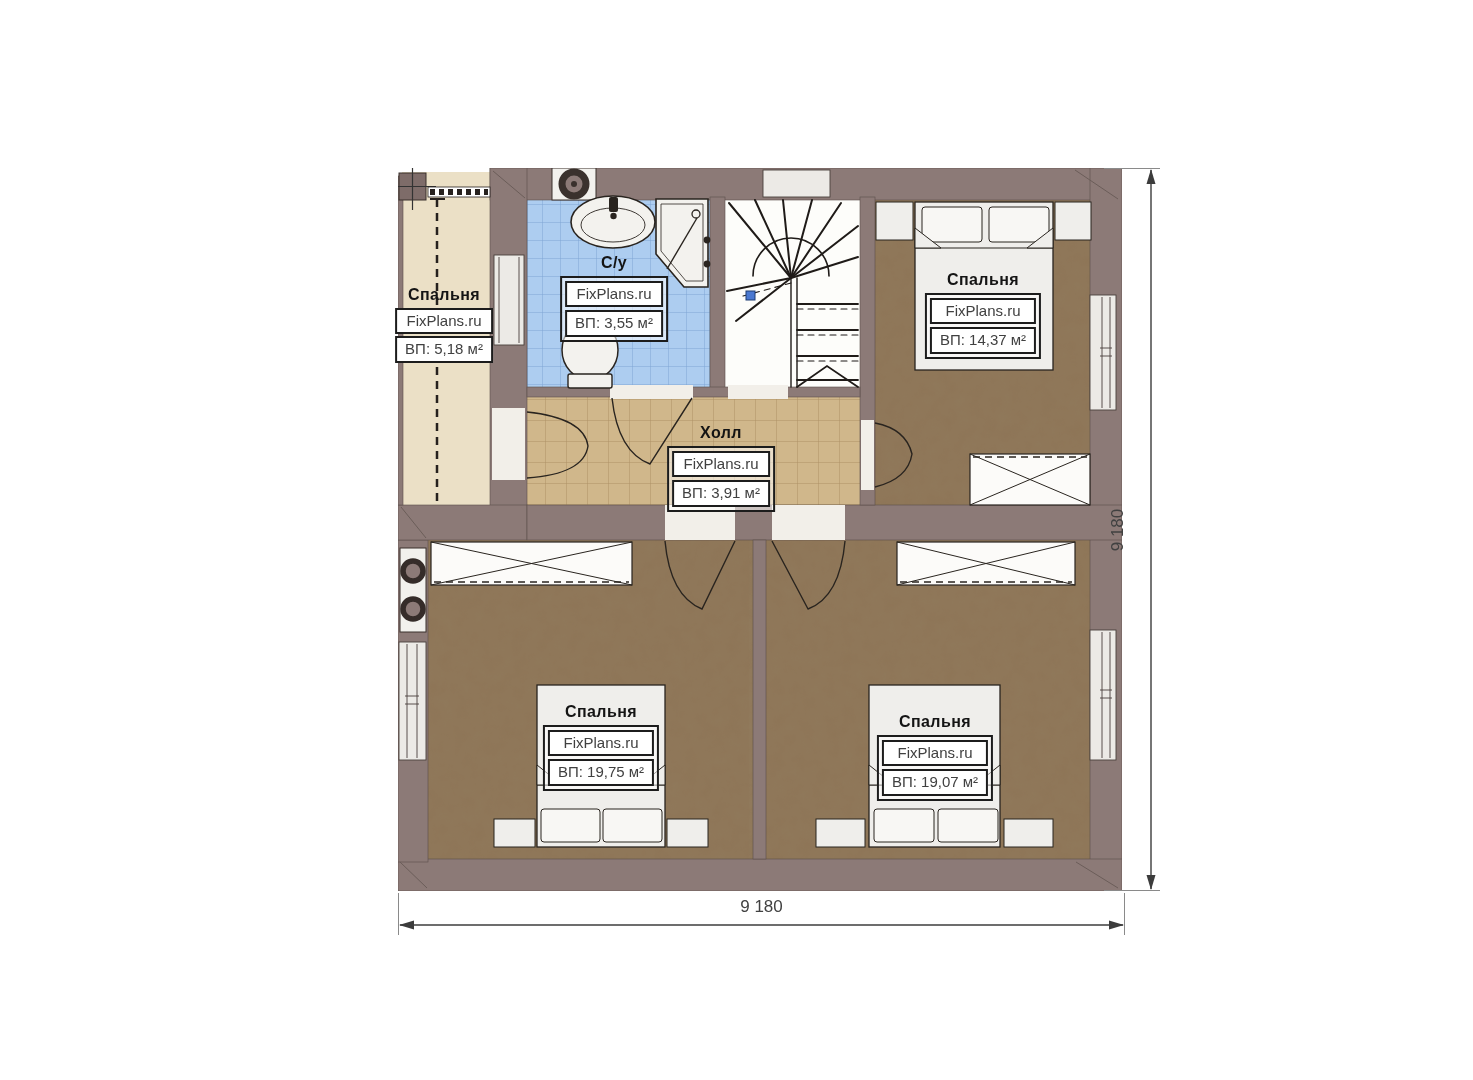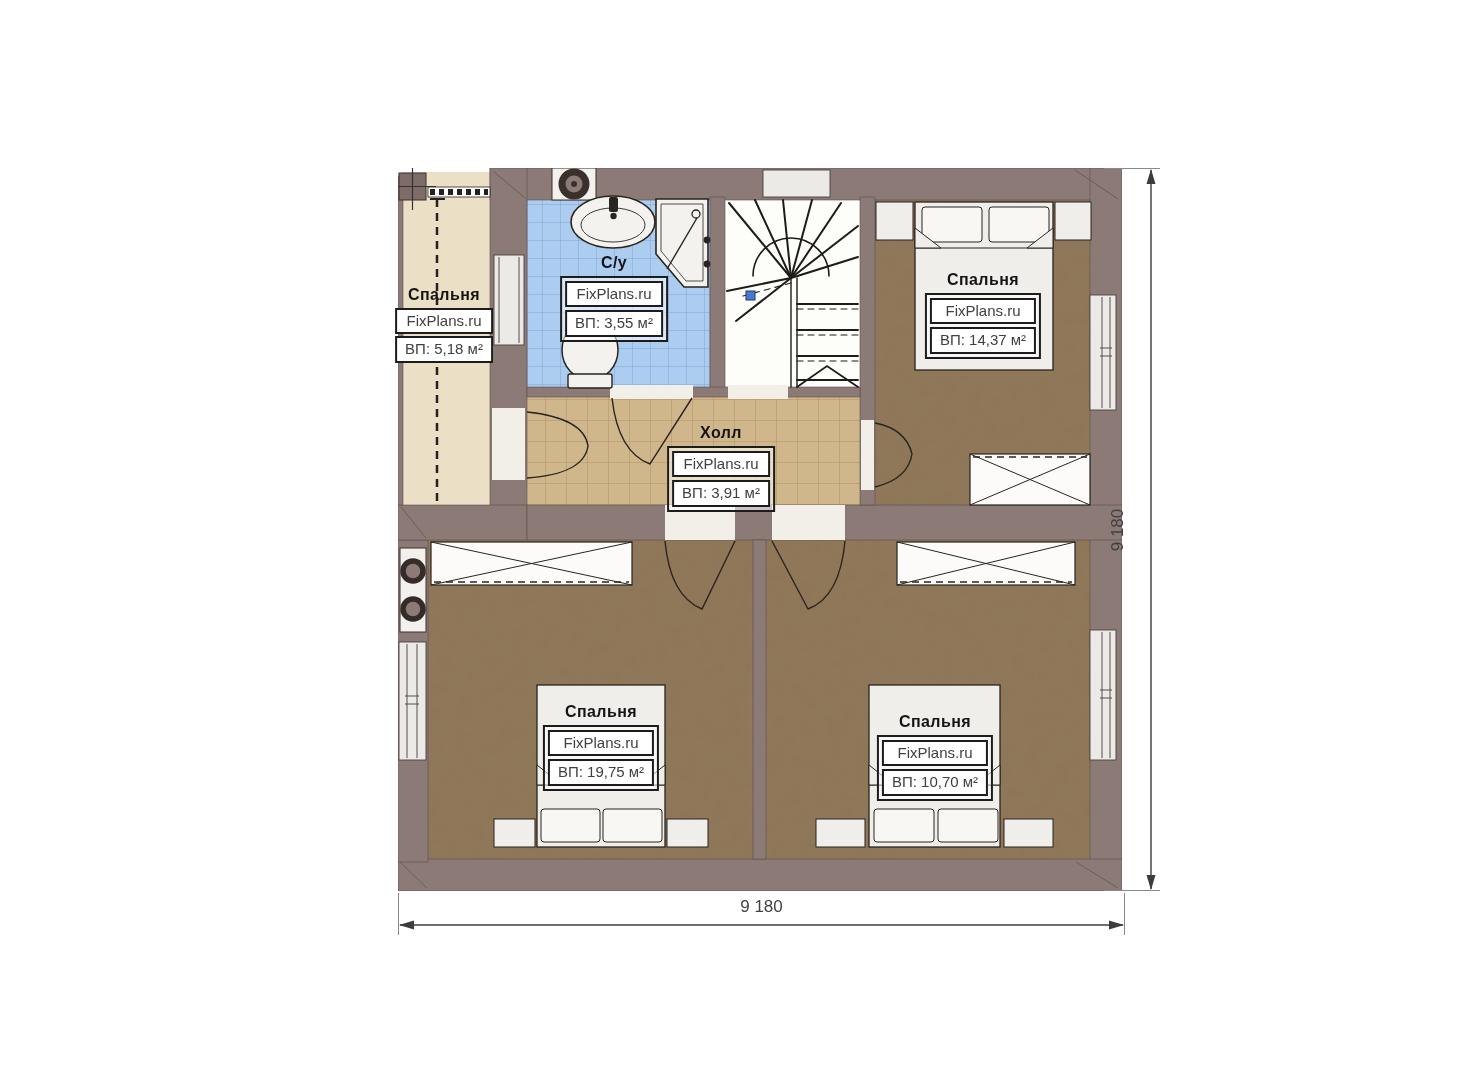--- a/index.html
+++ b/index.html
@@ -293,21 +293,21 @@
       <div class="label-frame">
         <div class="wm-box">FixPlans.ru</div>
         <div class="area-box">ВП: 19,75 м²</div>
       </div>
     </div>
 
     <div class="room-label" style="left:537px;top:545px">
       <div class="room-name">Спальня</div>
       <div class="label-frame">
         <div class="wm-box">FixPlans.ru</div>
-        <div class="area-box">ВП: 10,70 м²</div>
+        <div class="area-box">ВП: 19,07 м²</div>
       </div>
     </div>
   </div>
 
   <div class="dim dim-bottom">
     <svg width="727" height="56">
       <line x1="0.5" y1="2" x2="0.5" y2="44" stroke="#8a8a8a" stroke-width="1"></line>
       <line x1="726.5" y1="2" x2="726.5" y2="44" stroke="#8a8a8a" stroke-width="1"></line>
       <line x1="2" y1="34" x2="725" y2="34" stroke="#3c3c3c" stroke-width="1.4"></line>
       <path d="M1,34 L16,29.5 L16,38.5 Z" fill="#3c3c3c"></path>

